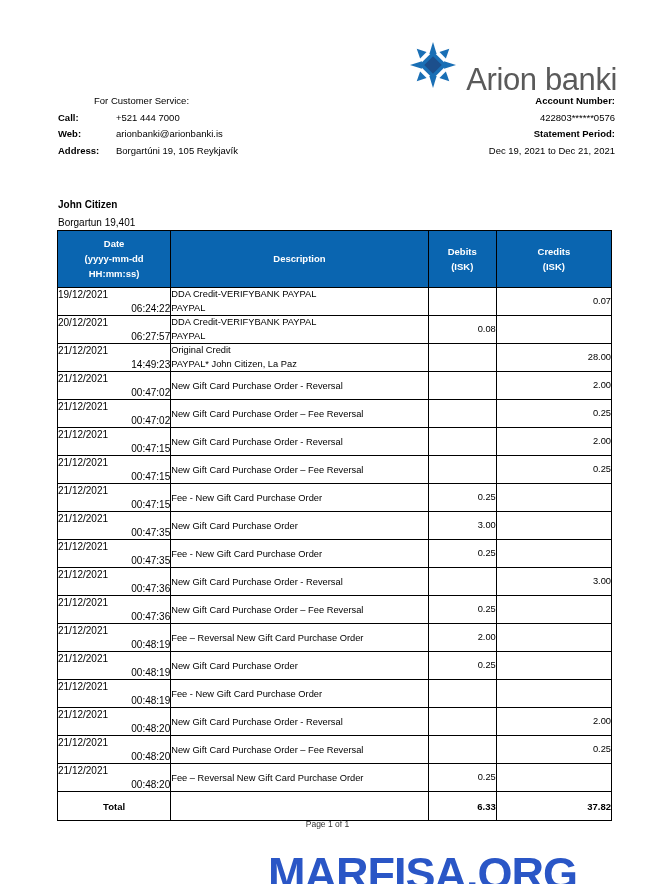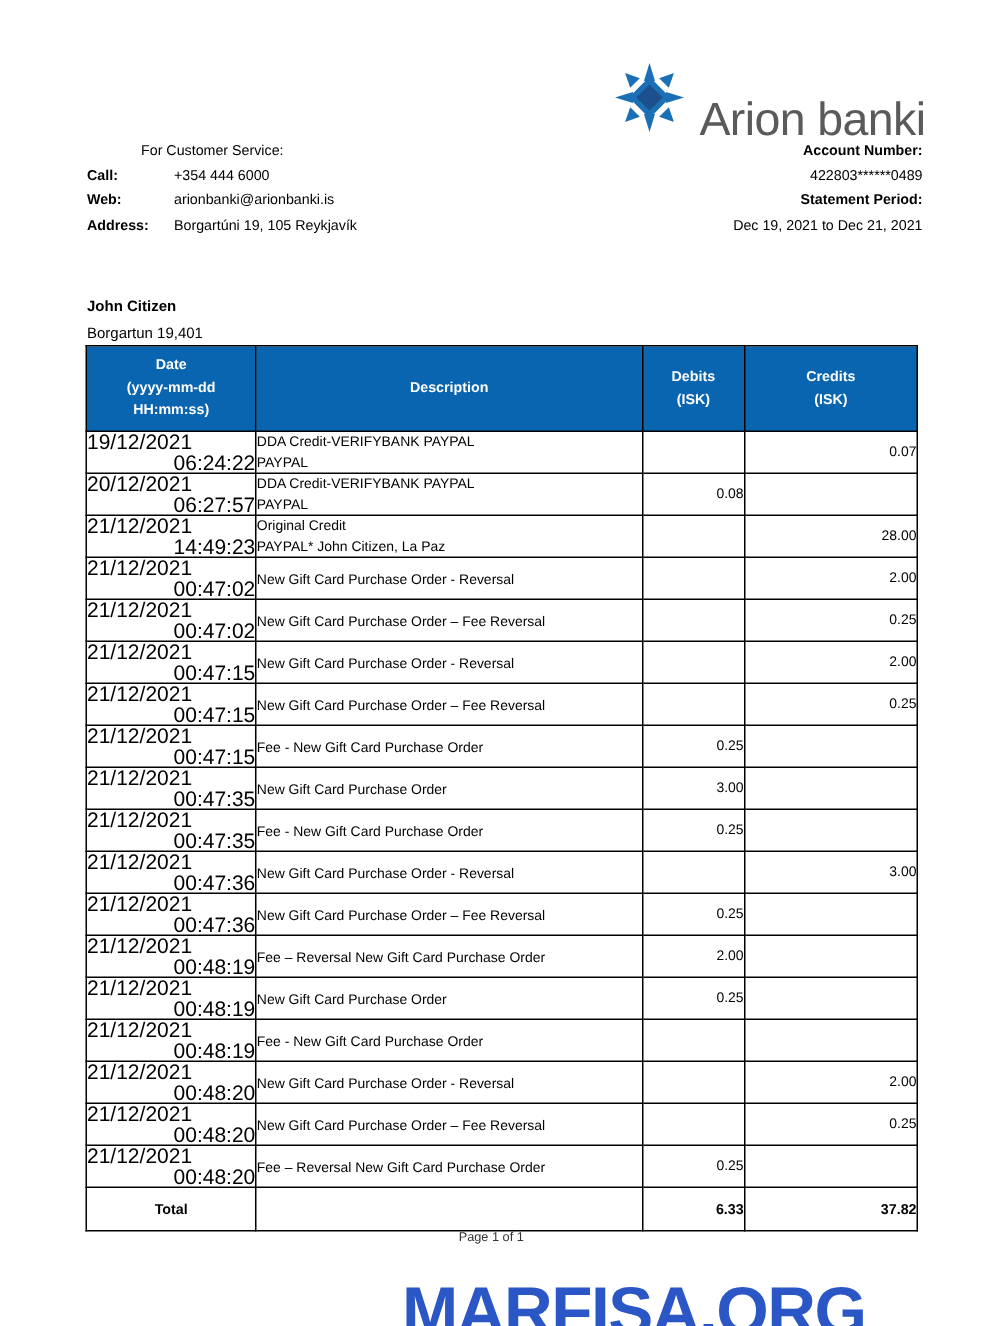--- a/index.html
+++ b/index.html
@@ -94,21 +94,21 @@
     line-height: 15px;
   }
   .col-date  { width: 113px; }
   .col-desc  { width: 257px; }
   .col-deb   { width: 68px; }
   .col-cred  { width: 115px; }
 
   .cell-date {
     padding: 3px 7px 3px 5px;
     line-height: 13.5px;
-    font-size: 14px;
+    font-size: 10px;
   }
   .date-d1 { display: block; text-align: left; }
   .date-d2 { display: block; text-align: right; }
 
   .cell-desc {
     padding: 3px 4px 3px 6px;
     line-height: 13.5px;
     font-size: 9.3px;
     text-align: left;
   }
@@ -189,35 +189,35 @@
     <polygon points="50,20 80,50 50,80 20,50" fill="#1a6fb5"></polygon>
     <polygon points="50,31 69,50 50,69 31,50" fill="#1c4f8c"></polygon>
   </svg>
   <div class="logo-text">Arion banki</div>
 </div>
 
 <div class="svc-block">
   <div class="svc-title">For Customer Service:</div>
   <div class="svc-line">
     <span class="svc-label">Call:</span>
-    <span class="svc-value">+354 444 6000</span>
+    <span class="svc-value">+521 444 7000</span>
   </div>
   <div class="svc-line">
     <span class="svc-label">Web:</span>
     <span class="svc-value">arionbanki@arionbanki.is</span>
   </div>
   <div class="svc-line">
     <span class="svc-label">Address:</span>
     <span class="svc-value">Borgartúni 19, 105 Reykjavík</span>
   </div>
 </div>
 
 <div class="acct-block">
   <div class="acct-label">Account Number:</div>
-  <div class="acct-value">422803******0489</div>
+  <div class="acct-value">422803******0576</div>
   <div class="acct-label">Statement Period:</div>
   <div class="acct-value">Dec 19, 2021 to Dec 21, 2021</div>
 </div>
 
 <div class="cust-block">
   <div class="cust-name">John Citizen</div>
   <div>Borgartun 19,401</div>
   <div>Reykjavik, Iceland</div>
 </div>
 

